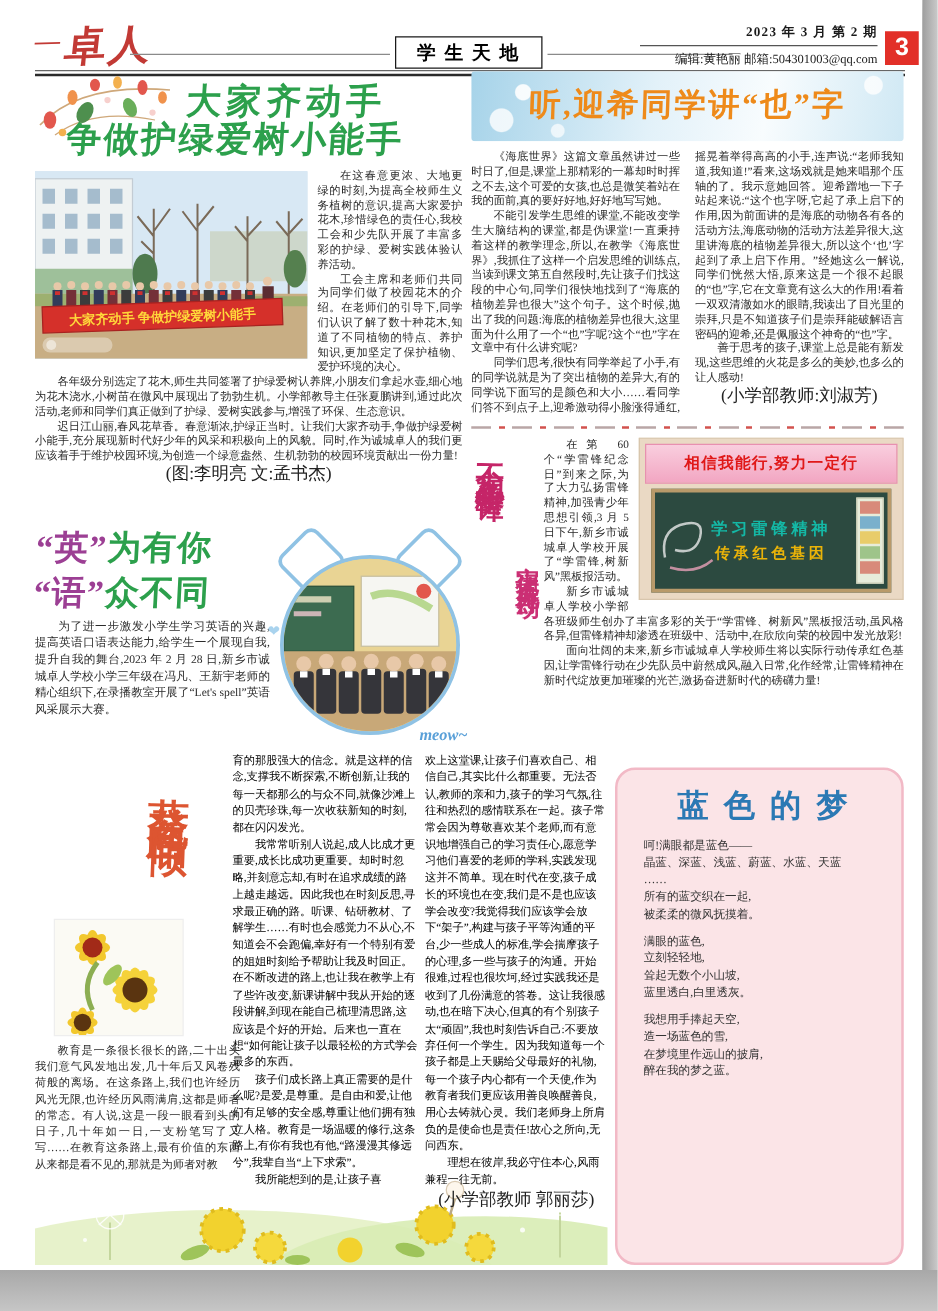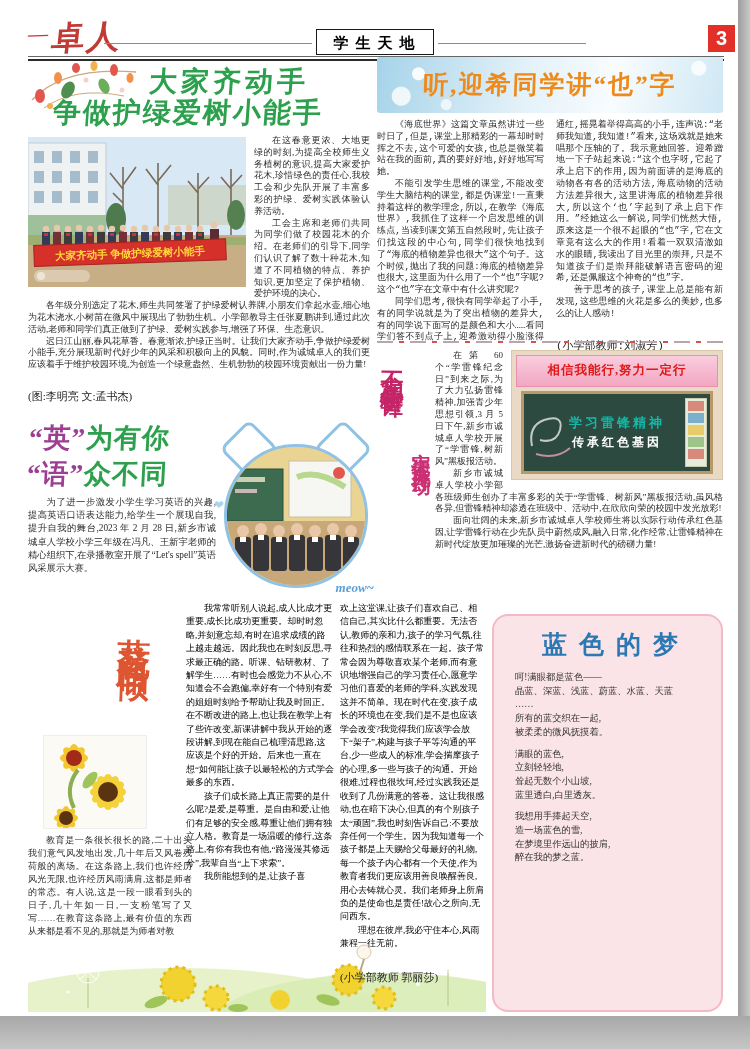--- a/index.html
+++ b/index.html
@@ -26,21 +26,21 @@
   .issue-block{position:absolute;right:36px;top:19px;width:190px;text-align:right;color:#1a1a1a;}
   .issue-line{font-size:10.5px;font-weight:bold;letter-spacing:1px;}
   .editor-line{font-size:10px;border-top:1px solid #555;margin-top:3px;padding-top:3px;}
   .pagenum{position:absolute;left:708px;top:25px;width:27px;height:27px;background:#e22f28;color:#fff;
     font-size:20px;font-weight:bold;text-align:center;line-height:27px;font-family:"Liberation Sans",sans-serif;}
   .hdr-rule{position:absolute;left:28px;top:56px;width:696px;height:2px;
     border-top:1px solid #666;border-bottom:2.5px solid #2a2a2a;}
   
   .btxt{font-size:9px;line-height:11.8px;color:#2b2b2b;text-align:justify;}
   .btxt p{margin:0;text-indent:2em;}
-  .credit{text-align:left;font-size:11px;color:#222;margin-top:20px;}
+  .credit{text-align:center;font-size:14px;color:#222;margin-top:3px;}
   .noind{text-indent:0 !important;}
   .vert{writing-mode:vertical-rl;text-orientation:upright;}
   
   .art-tree{position:absolute;left:28px;top:66px;width:342px;}
   .tree-deco{position:absolute;left:-4px;top:-10px;width:120px;height:64px;}
   .tree-title{color:#2ca04c;font-weight:bold;transform:skewX(-4deg);line-height:31px;}
   .tree-title .t1{font-size:28px;letter-spacing:4px;margin-left:120px;}
   .tree-title .t2{font-size:28px;letter-spacing:2px;margin-left:26px;}
   .tree-body{margin-top:7px;}
   .tree-photo{float:left;width:218px;height:150px;margin:2px 8px 3px 0;position:relative;background:#cfe2f0;}
@@ -64,36 +64,36 @@
   .art-ye{position:absolute;left:377px;top:57px;width:346px;}
   .ye-banner{height:56px;border-radius:3px;position:relative;
     background:
       radial-gradient(circle at 12% 30%,rgba(255,255,255,.9) 0 6px,rgba(255,255,255,0) 7px),
       radial-gradient(circle at 7% 70%,rgba(255,255,255,.8) 0 9px,rgba(255,255,255,0) 10px),
       radial-gradient(circle at 20% 85%,rgba(255,255,255,.7) 0 5px,rgba(255,255,255,0) 6px),
       radial-gradient(circle at 93% 20%,rgba(255,255,255,.8) 0 7px,rgba(255,255,255,0) 8px),
       linear-gradient(100deg,#a6d3e9,#e2f1f9 42%,#f8fcfe 68%,#cfe8f4);}
   .ye-title{position:absolute;left:0;right:0;top:0;text-align:center;line-height:56px;
     font-size:25px;font-weight:bold;color:#ee8a1a;letter-spacing:2px;transform:skewX(-2deg);}
-  .ye-cols{margin-top:7px;column-count:2;column-gap:12px;font-family:Liberation Mono, monospace;}
+  .ye-cols{margin-top:7px;column-count:2;column-gap:12px;}
   .sep-dash{position:absolute;left:377px;top:341px;width:346px;height:2px;
     background:repeating-linear-gradient(90deg,#b9a6a6 0 16px,transparent 16px 22px,#d2524e 22px 27px,transparent 27px 33px);}
   
   .art-lf{position:absolute;left:377px;top:350px;width:346px;height:252px;overflow:hidden;}
   .lf-titles{float:left;width:58px;height:252px;position:relative;}
   .lf-v1{position:absolute;left:0;top:2px;font-size:23px;font-weight:bold;color:#c52568;letter-spacing:4px;transform:rotate(1deg);}
   .lf-v2{position:absolute;left:31px;top:88px;font-size:19px;font-weight:bold;color:#cb2f74;letter-spacing:4px;}
   .lf-photo{float:right;width:212px;height:130px;margin:0 0 6px 8px;background:#ead9c4;position:relative;border:1px solid #d8c6ad;box-sizing:border-box;}
   .lf-banner{position:absolute;left:4px;right:4px;top:4px;height:30px;border:1px solid #e890b0;
     background:linear-gradient(#f9cede,#f2a6c2);color:#e01818;font-weight:bold;font-size:12.5px;
     text-align:center;line-height:28px;letter-spacing:1px;}
   .lf-board{position:absolute;left:9px;right:9px;top:40px;bottom:5px;background:#2c4a40;border:3px solid #b89a6a;
     display:flex;flex-direction:column;align-items:center;justify-content:center;}
   .lf-b1{color:#14b8a6;font-size:13px;font-weight:bold;letter-spacing:3px;}
-  .lf-b2{color:#ffffff;font-size:12px;font-weight:bold;letter-spacing:3px;margin-top:2px;}
+  .lf-b2{color:#eab308;font-size:12px;font-weight:bold;letter-spacing:3px;margin-top:2px;}
   .lf-swirl{position:absolute;left:2px;top:2px;}
   .lf-panels{position:absolute;right:3px;top:4px;width:22px;bottom:4px;background:#e7ecda;border:1px solid #c8cbb2;
     display:flex;flex-direction:column;gap:2px;padding:2px;box-sizing:border-box;}
   .lf-panels span{display:block;height:10px;}
   
   .art-sun{position:absolute;left:28px;top:602px;width:458px;height:412px;}
   .sun-title{position:absolute;left:80px;top:10px;font-size:33px;font-weight:bold;color:#dd5531;
     letter-spacing:8px;transform:rotate(2deg);height:240px;}
   .sun-photo{position:absolute;left:16px;top:134px;width:102px;height:92px;background:#fbfaf4;box-shadow:0 0 0 1px #eee;}
   .sun-intro{position:absolute;left:0;top:232px;width:164px;font-size:9px;line-height:13px;}
@@ -114,20 +114,24 @@
 </style>
 </head>
 <body>
 
 <div class="page">
 
   <div class="masthead">卓人</div>
   <div class="hline hl-left"></div>
   <div class="section-box">学生天地</div>
   <div class="hline hl-right"></div>
+  <div class="issue-block">
+    <div class="issue-line">2023 年 3 月  第 2 期</div>
+    <div class="editor-line">编辑:黄艳丽  邮箱:504301003@qq.com</div>
+  </div>
   <div class="pagenum">3</div>
   <div class="hdr-rule"></div>
 
   <div class="art-tree">
     <svg class="tree-deco" viewBox="0 0 120 64">
       <path d="M8 44 Q40 10 112 16" stroke="#cfa87a" stroke-width="1.4" fill="none"></path>
       <path d="M20 52 Q50 30 100 40" stroke="#cfa87a" stroke-width="1" fill="none"></path>
       <ellipse cx="16" cy="40" rx="5" ry="7" fill="#e2574d"></ellipse>
       <ellipse cx="34" cy="22" rx="4" ry="6" fill="#f0924c"></ellipse>
       <ellipse cx="52" cy="12" rx="4" ry="5" fill="#e2574d"></ellipse>
@@ -378,20 +382,21 @@
             <circle r="7" fill="#5a3410"></circle>
           </g>
           <ellipse cx="46" cy="44" rx="5" ry="10" fill="#9ec45a" transform="rotate(40 46 44)"></ellipse>
         </g>
       </svg>
     </div>
     <div class="sun-intro btxt" style="font-size:9px;line-height:13px;">
       <p>教育是一条很长很长的路,二十出头我们意气风发地出发,几十年后又风卷残荷般的离场。在这条路上,我们也许经历风光无限,也许经历风雨满肩,这都是师者的常态。有人说,这是一段一眼看到头的日子,几十年如一日,一支粉笔写了又写……在教育这条路上,最有价值的东西从来都是看不见的,那就是为师者对教</p>
     </div>
     <div class="sun-col sun-col1">
+      <p class="noind">育的那股强大的信念。就是这样的信念,支撑我不断探索,不断创新,让我的每一天都那么的与众不同,就像沙滩上的贝壳珍珠,每一次收获新知的时刻,都在闪闪发光。</p>
       <p>我常常听别人说起,成人比成才更重要,成长比成功更重要。却时时忽略,并刻意忘却,有时在追求成绩的路上越走越远。因此我也在时刻反思,寻求最正确的路。听课、钻研教材、了解学生……有时也会感觉力不从心,不知道会不会跑偏,幸好有一个特别有爱的姐姐时刻给予帮助让我及时回正。在不断改进的路上,也让我在教学上有了些许改变,新课讲解中我从开始的逐段讲解,到现在能自己梳理清思路,这应该是个好的开始。后来也一直在想“如何能让孩子以最轻松的方式学会最多的东西。</p>
       <p>孩子们成长路上真正需要的是什么呢?是爱,是尊重。是自由和爱,让他们有足够的安全感,尊重让他们拥有独立人格。教育是一场温暖的修行,这条路上,有你有我也有他,“路漫漫其修远兮”,我辈自当“上下求索”。</p>
       <p>我所能想到的是,让孩子喜</p>
     </div>
     <div class="sun-col sun-col2">
       <p class="noind">欢上这堂课,让孩子们喜欢自己、相信自己,其实比什么都重要。无法否认,教师的亲和力,孩子的学习气氛,往往和热烈的感情联系在一起。孩子常常会因为尊敬喜欢某个老师,而有意识地增强自己的学习责任心,愿意学习他们喜爱的老师的学科,实践发现这并不简单。现在时代在变,孩子成长的环境也在变,我们是不是也应该学会改变?我觉得我们应该学会放下“架子”,构建与孩子平等沟通的平台,少一些成人的标准,学会揣摩孩子的心理,多一些与孩子的沟通。开始很难,过程也很坎坷,经过实践我还是收到了几份满意的答卷。这让我很感动,也在暗下决心,但真的有个别孩子太“顽固”,我也时刻告诉自己:不要放弃任何一个学生。因为我知道每一个孩子都是上天赐给父母最好的礼物,每一个孩子内心都有一个天使,作为教育者我们更应该用善良唤醒善良,用心去铸就心灵。我们老师身上所肩负的是使命也是责任!故心之所向,无问西东。</p>
       <p>理想在彼岸,我必守住本心,风雨兼程一往无前。</p>
       <div class="credit">(小学部教师  郭丽莎)</div>
     </div>
   </div>

